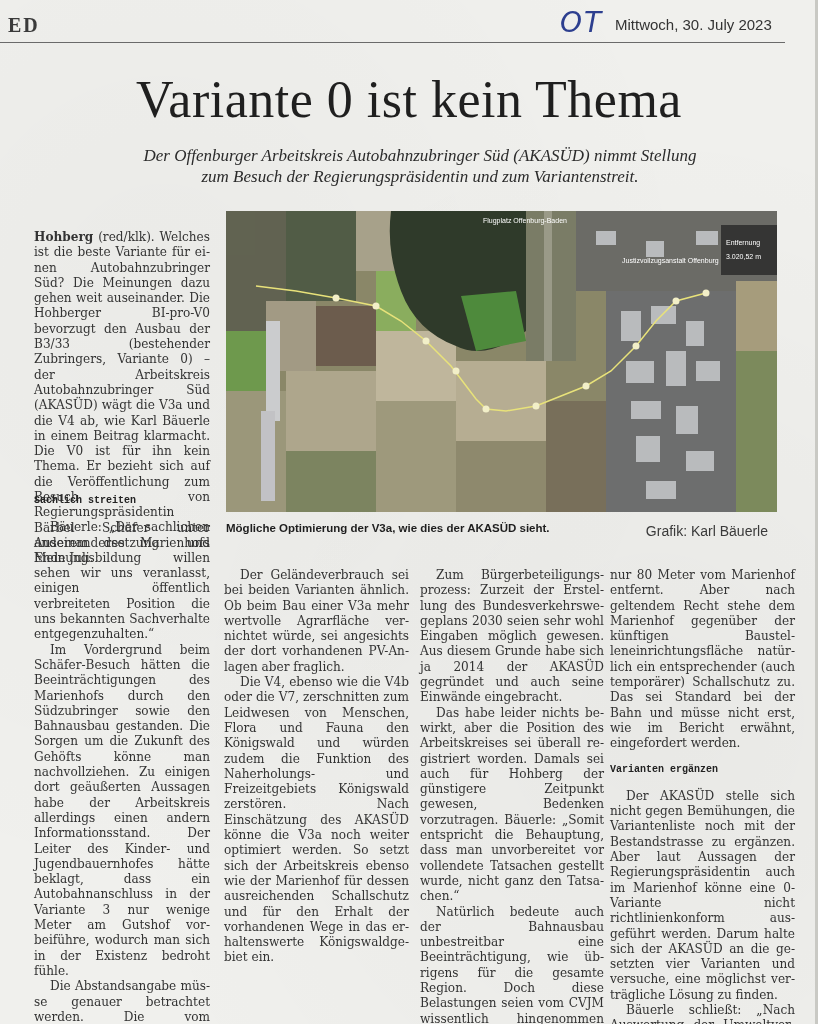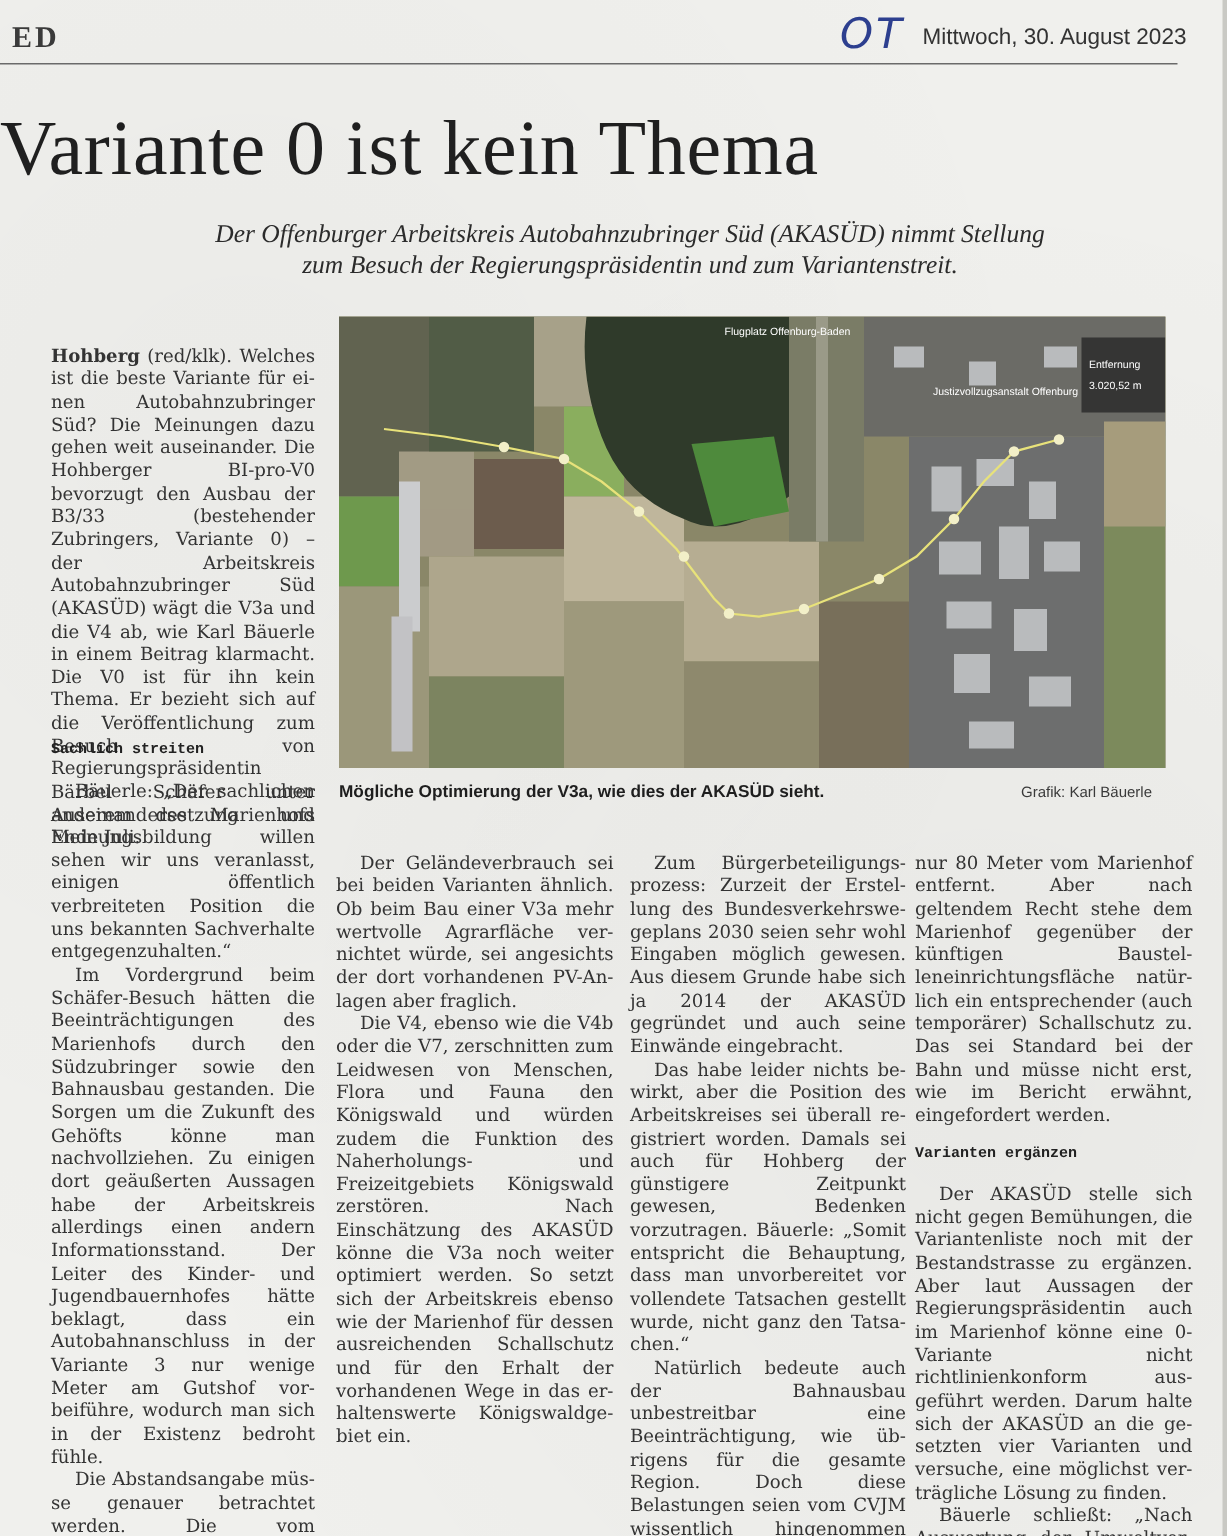--- a/index.html
+++ b/index.html
@@ -32,21 +32,21 @@
       font-style: italic; letter-spacing: 2px; font-weight: 300;
     }
     .date {
       position: absolute; left: 615px; top: 16px;
       font-family: "Liberation Sans", sans-serif; font-size: 15px; color: #333;
     }
     .header-rule {
       position: absolute; left: 0; top: 42px; width: 785px; height: 1px; background: #6a6a6a;
     }
     .headline {
-      position: absolute; left: 0; top: 70px; width: 818px; 
+      position: absolute; left: 0; top: 70px; width: 818px; text-align: center;
       font-family: "Liberation Serif", serif; font-size: 52px; color: #1f1f1f;
       letter-spacing: 0.5px; font-weight: normal;
     }
     .subline {
       position: absolute; left: 60px; top: 145px; width: 720px; text-align: center;
       font-family: "Liberation Serif", serif; font-style: italic; font-size: 17px;
       line-height: 21px; color: #2b2b2b;
     }
     
     .col {
@@ -70,35 +70,35 @@
       position: absolute; left: 226px; top: 211px; width: 551px; height: 301px;
       overflow: hidden; background: #7c7a5c;
     }
     .figure svg { display: block; }
     .caption {
       position: absolute; left: 226px; top: 522px;
       font-family: "Liberation Sans", sans-serif; font-weight: bold; font-size: 11.5px; color: #1e1e1e;
     }
     .credit {
       position: absolute; right: 50px; top: 523px;
-      font-family: "Liberation Sans", sans-serif; font-size: 10px; color: #3a3a3a;
+      font-family: "Liberation Sans", sans-serif; font-size: 14px; color: #3a3a3a;
     }
     .map-label {
       font-family: "Liberation Sans", sans-serif; font-size: 7px; fill: #ffffff;
     }
   </style>
 </head>
 <body>
 
 <div class="page">
   <div class="edge-right"></div>
 
   <div class="section-tag">ED</div>
   <div class="handwritten">OT</div>
-  <div class="date">Mittwoch, 30. August 2023</div>
+  <div class="date">Mittwoch, 30. July 2023</div>
   <div class="header-rule"></div>
 
   <h1 class="headline">Variante 0 ist kein Thema</h1>
   <div class="subline">
     <div>Der Offenburger Arbeitskreis Autobahnzubringer Süd (AKASÜD) nimmt Stellung</div>
     <div>zum Besuch der Regierungspräsidentin und zum Variantenstreit.</div>
   </div>
 
   <div class="col col1">
     <p class="noindent"><span class="dateline">Hohberg</span> <span>(red/klk). Welches ist die beste Variante für ei­nen Autobahnzubringer Süd? Die Meinungen dazu gehen weit auseinander. Die Hohber­ger BI-pro-V0 bevorzugt den Ausbau der B3/33 (bestehen­der Zubringers, Variante 0) – der Arbeitskreis Autobahnzu­bringer Süd (AKASÜD) wägt die V3a und die V4 ab, wie Karl Bäuerle in einem Beitrag klar­macht. Die V0 ist für ihn kein Thema. Er bezieht sich auf die Veröffentlichung zum Besuch von Regierungspräsidentin Bärbel Schäfer unter anderem des Marienhofs Ende Juli.</span></p>

